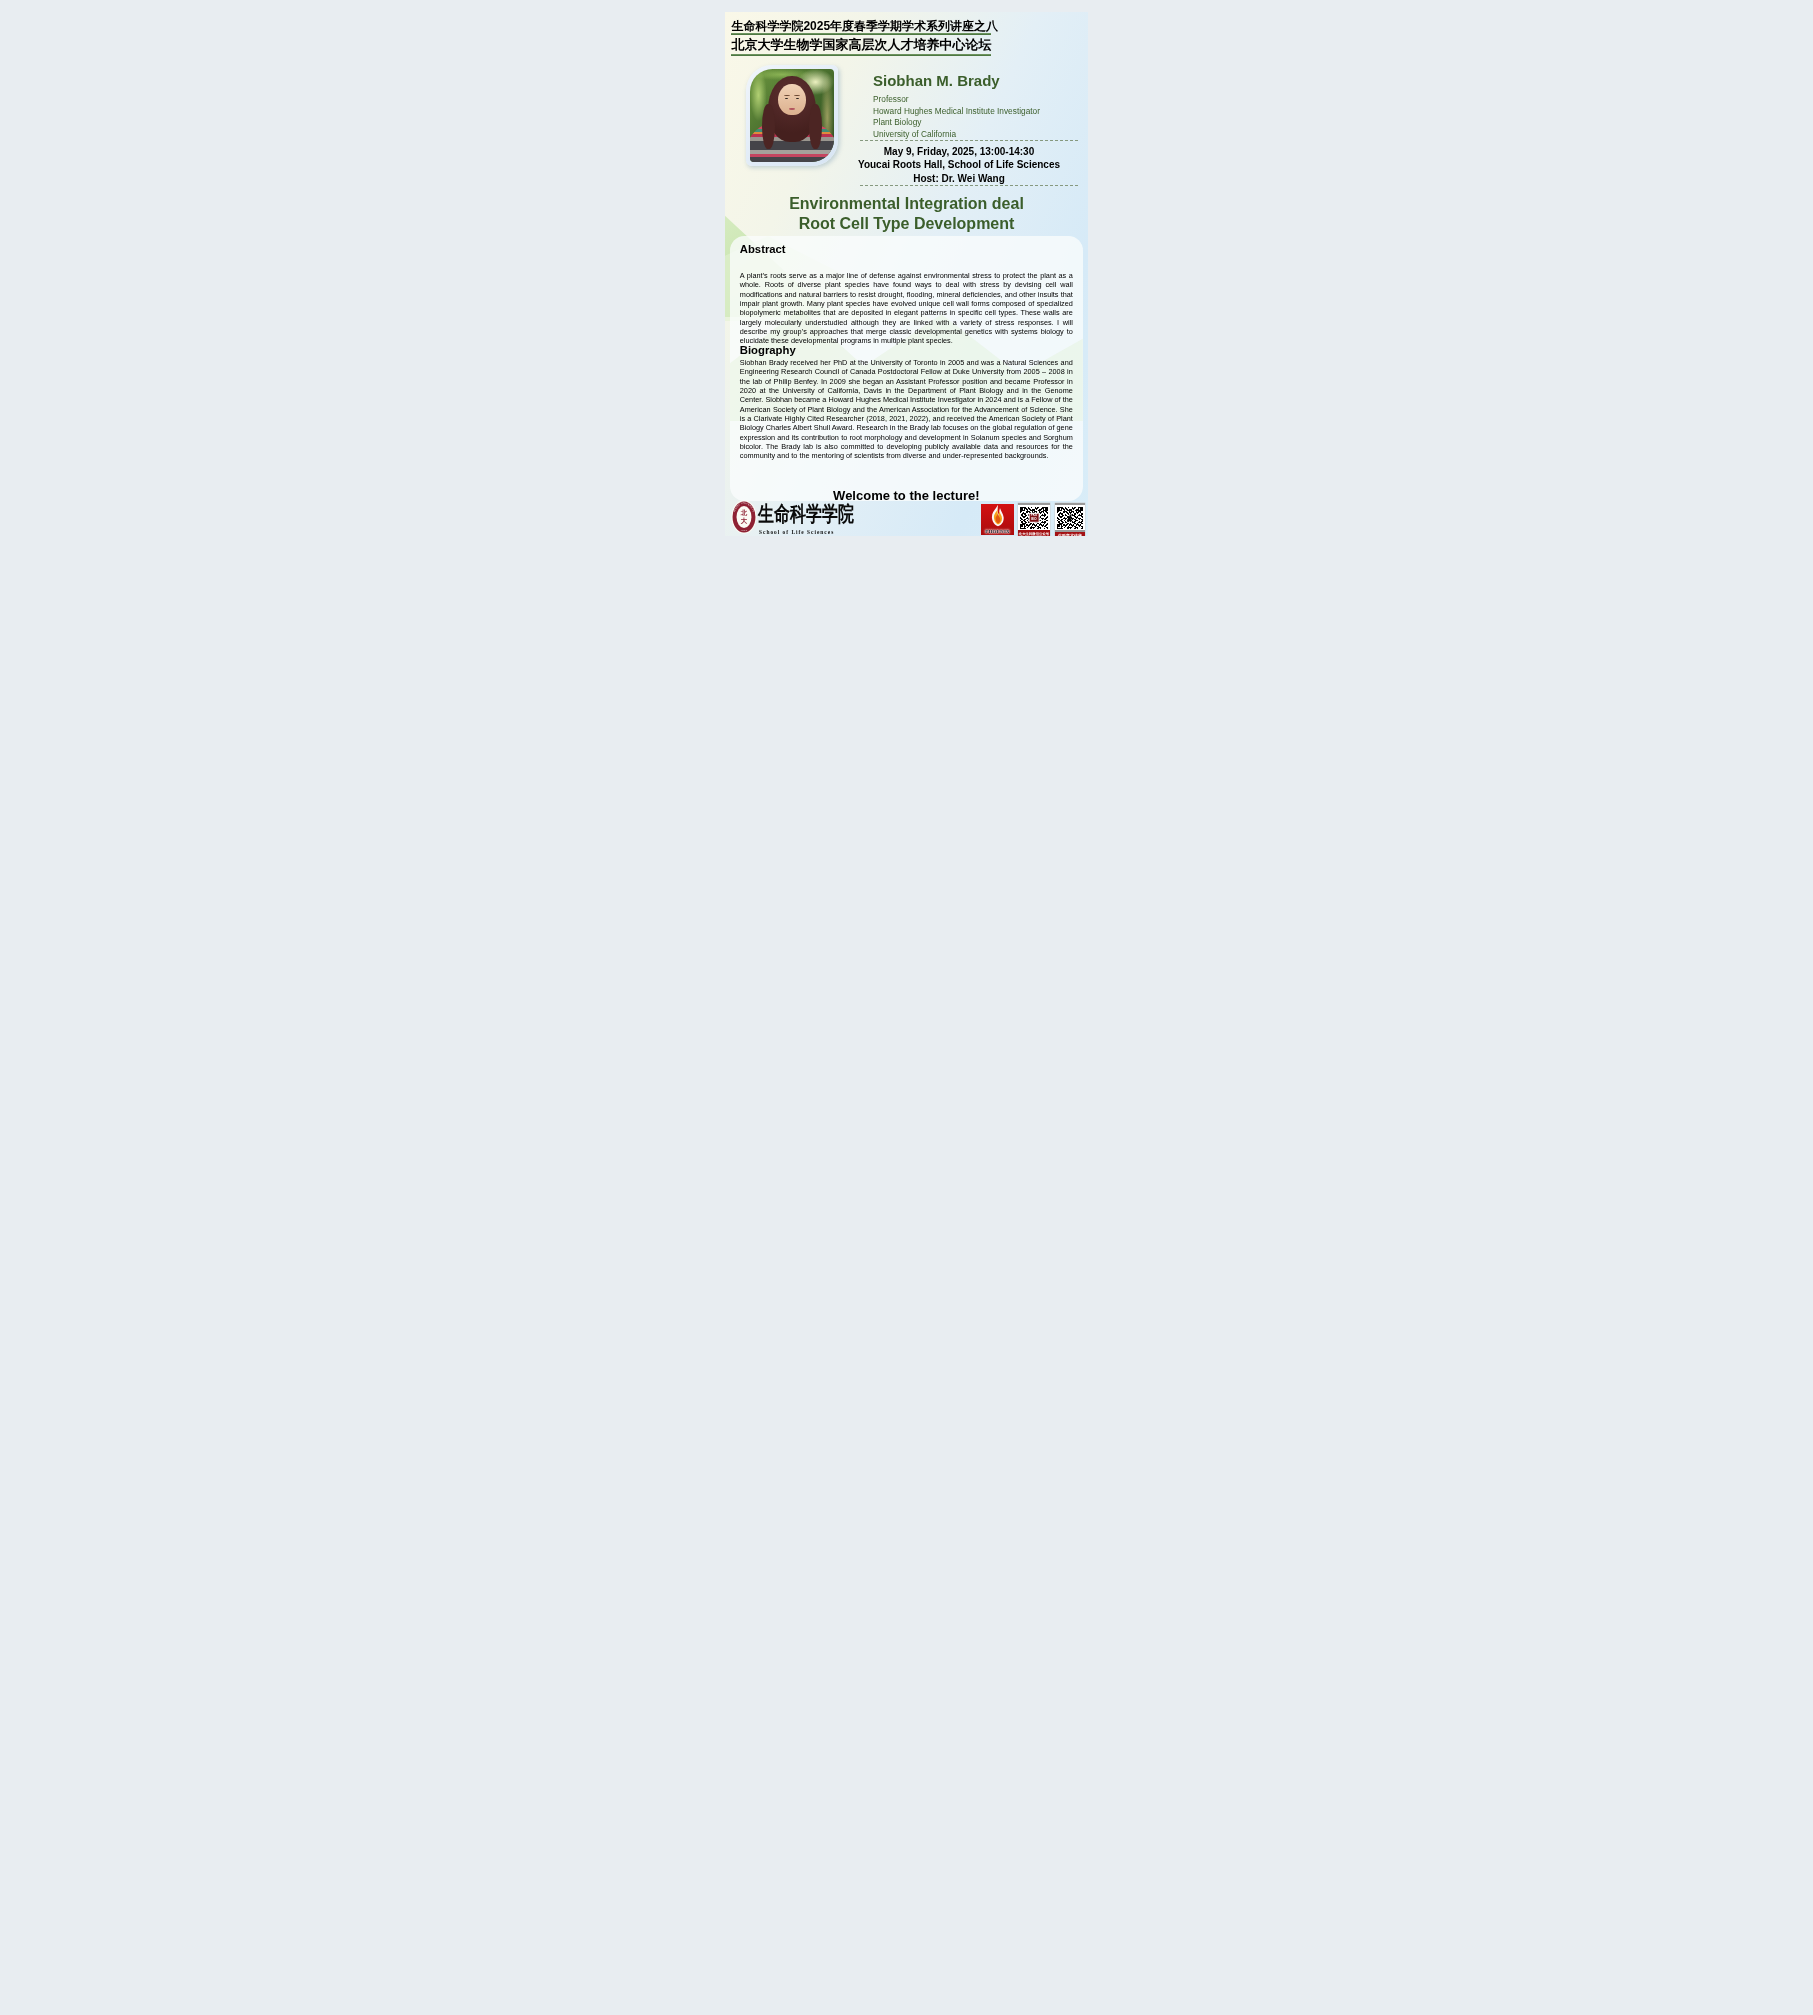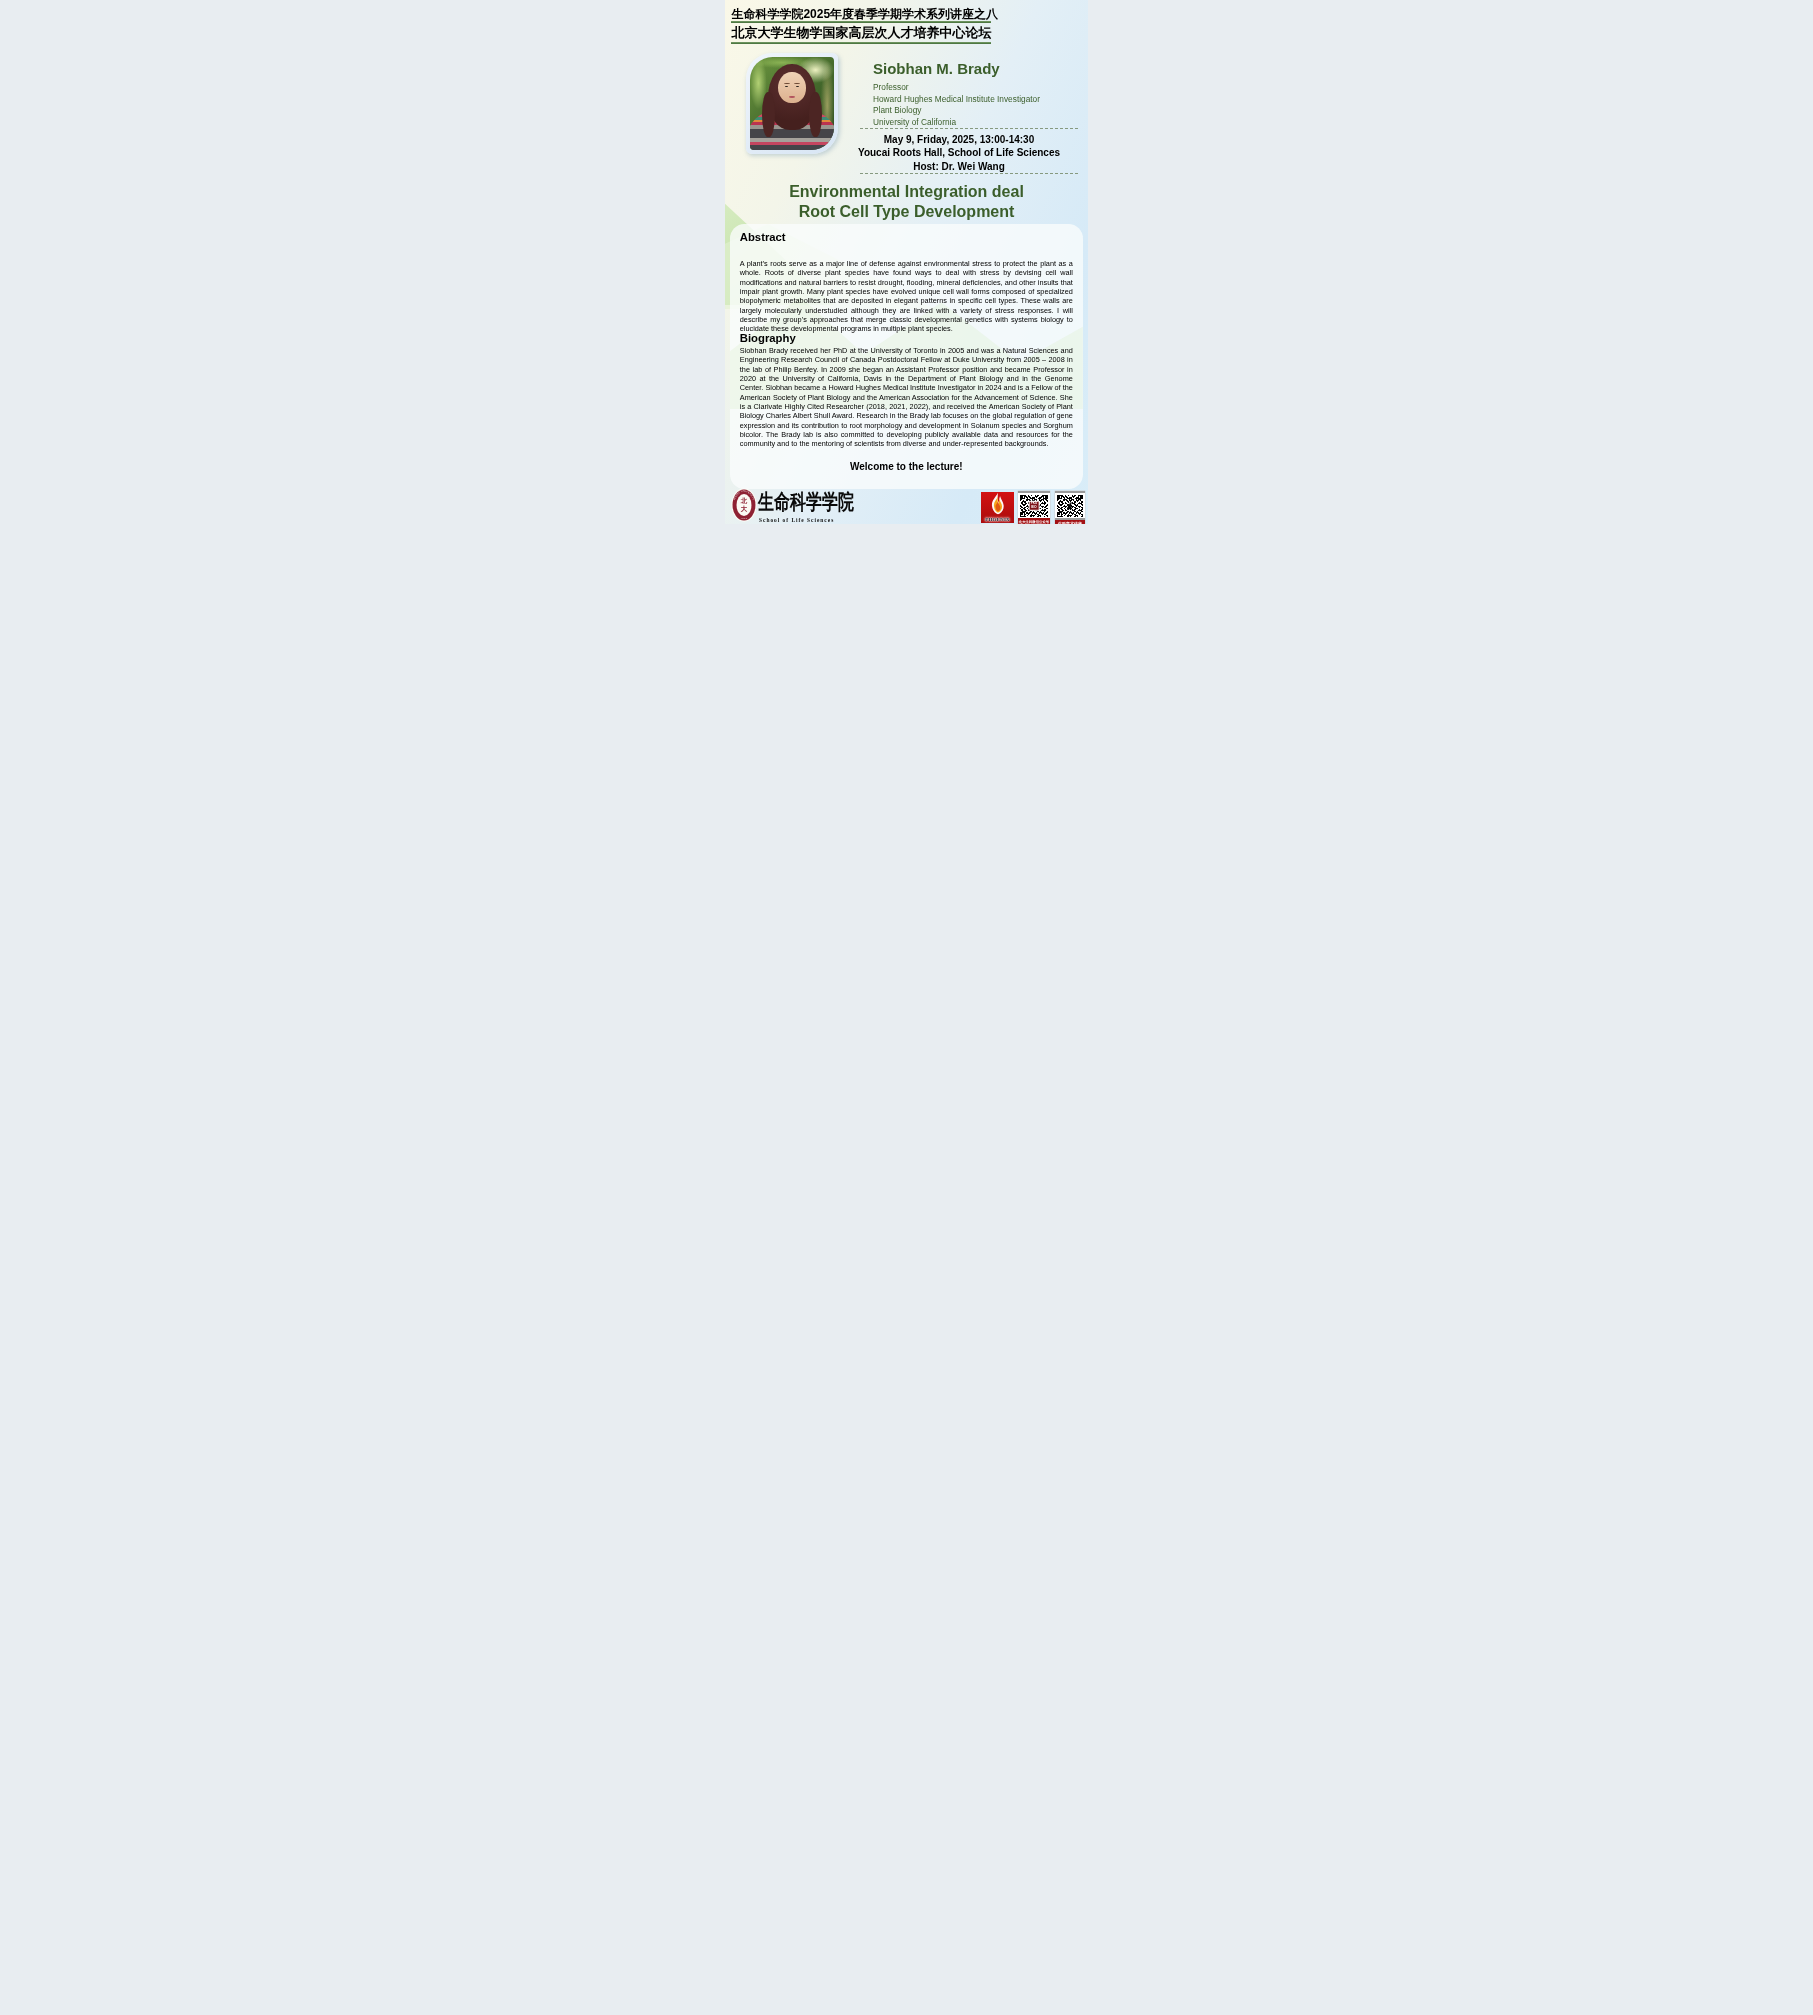--- a/index.html
+++ b/index.html
@@ -1,17 +1,17 @@
 <!DOCTYPE html>
 <html style="font-size:6.4px"><head>
 <meta charset="utf-8">
 <style>
   html,body{margin:0;padding:0;background:#e8edf1;}
   .poster{
-    position:relative;width:363px;height:524px;margin:0 auto;overflow:hidden;
+    position:relative;width:363px;height:524px;margin:12px auto;overflow:hidden;
     font-family:"Liberation Sans",sans-serif;color:#000;
     background:linear-gradient(115deg,#faf8e8 0%,#f3f5e9 24%,#e3eff6 52%,#d6eaf7 78%,#d9edf8 100%);
   }
   
   .hdr{position:absolute;left:6.4px;font-weight:bold;white-space:nowrap;}
   .hdr1{top:6.4px;font-size:12px;}
   .hdr2{top:24px;font-size:13px;}
   .rule{position:absolute;left:6px;width:260px;height:2px;background:linear-gradient(#7ba06b,#3f6b35);}
   .rule1{top:21.4px}.rule2{top:42px}
   
@@ -58,21 +58,21 @@
     clip-path:polygon(0 100%,0 32%,26% 0,100% 100%);}
   
   .panel{position:absolute;z-index:2;left:4.8px;top:224px;width:353px;height:265px;
     background:rgba(250,253,253,.78);border-radius:14.5px;overflow:hidden;}
   .hill-c{position:absolute;left:0;top:48px;width:100%;height:137px;opacity:.3;background:#d9eecb;
     clip-path:polygon(0 100%,0 58%,20% 18%,38% 60%,60% 22%,82% 66%,100% 40%,100% 100%);}
   .sec-h{position:absolute;left:10px;font-size:11.3px;font-weight:bold;}
   .abs-h{top:7px}.bio-h{top:108px}
   .body-txt{position:absolute;left:10px;width:333px;font-size:7.3px;line-height:1.28;text-align:justify;}
   .abs-b{top:35px}.bio-b{top:122px}
-  .welcome{position:absolute;left:0;top:237px;width:100%;text-align:center;font-size:10px;font-weight:bold;}
+  .welcome{position:absolute;left:0;top:252px;width:100%;text-align:center;font-size:13px;font-weight:bold;}
   
   .seal{position:absolute;left:5.6px;top:488px;width:26px;height:34px;}
   .callig{position:absolute;left:33px;top:489px;font-family:"Liberation Serif",serif;font-weight:bold;
     font-size:16px;transform:scaleY(1.32);transform-origin:top left;color:#0b0b0b;white-space:nowrap;}
   .school-en{position:absolute;left:34px;top:517px;font-family:"Liberation Serif",serif;font-weight:bold;
     font-size:5.4px;letter-spacing:1px;color:#111;white-space:nowrap;}
   .phoenix{position:absolute;left:256px;top:492px;width:33px;height:31px;overflow:hidden;
     background:linear-gradient(180deg,#d31112,#ab0c0d);display:flex;align-items:flex-end;justify-content:center;}
   .phoenix svg{position:absolute;top:0.4px;left:50%;transform:translateX(-50%);}
   .phx-label{position:relative;z-index:2;font-family:"Liberation Serif",serif;font-size:5px;font-weight:bold;

